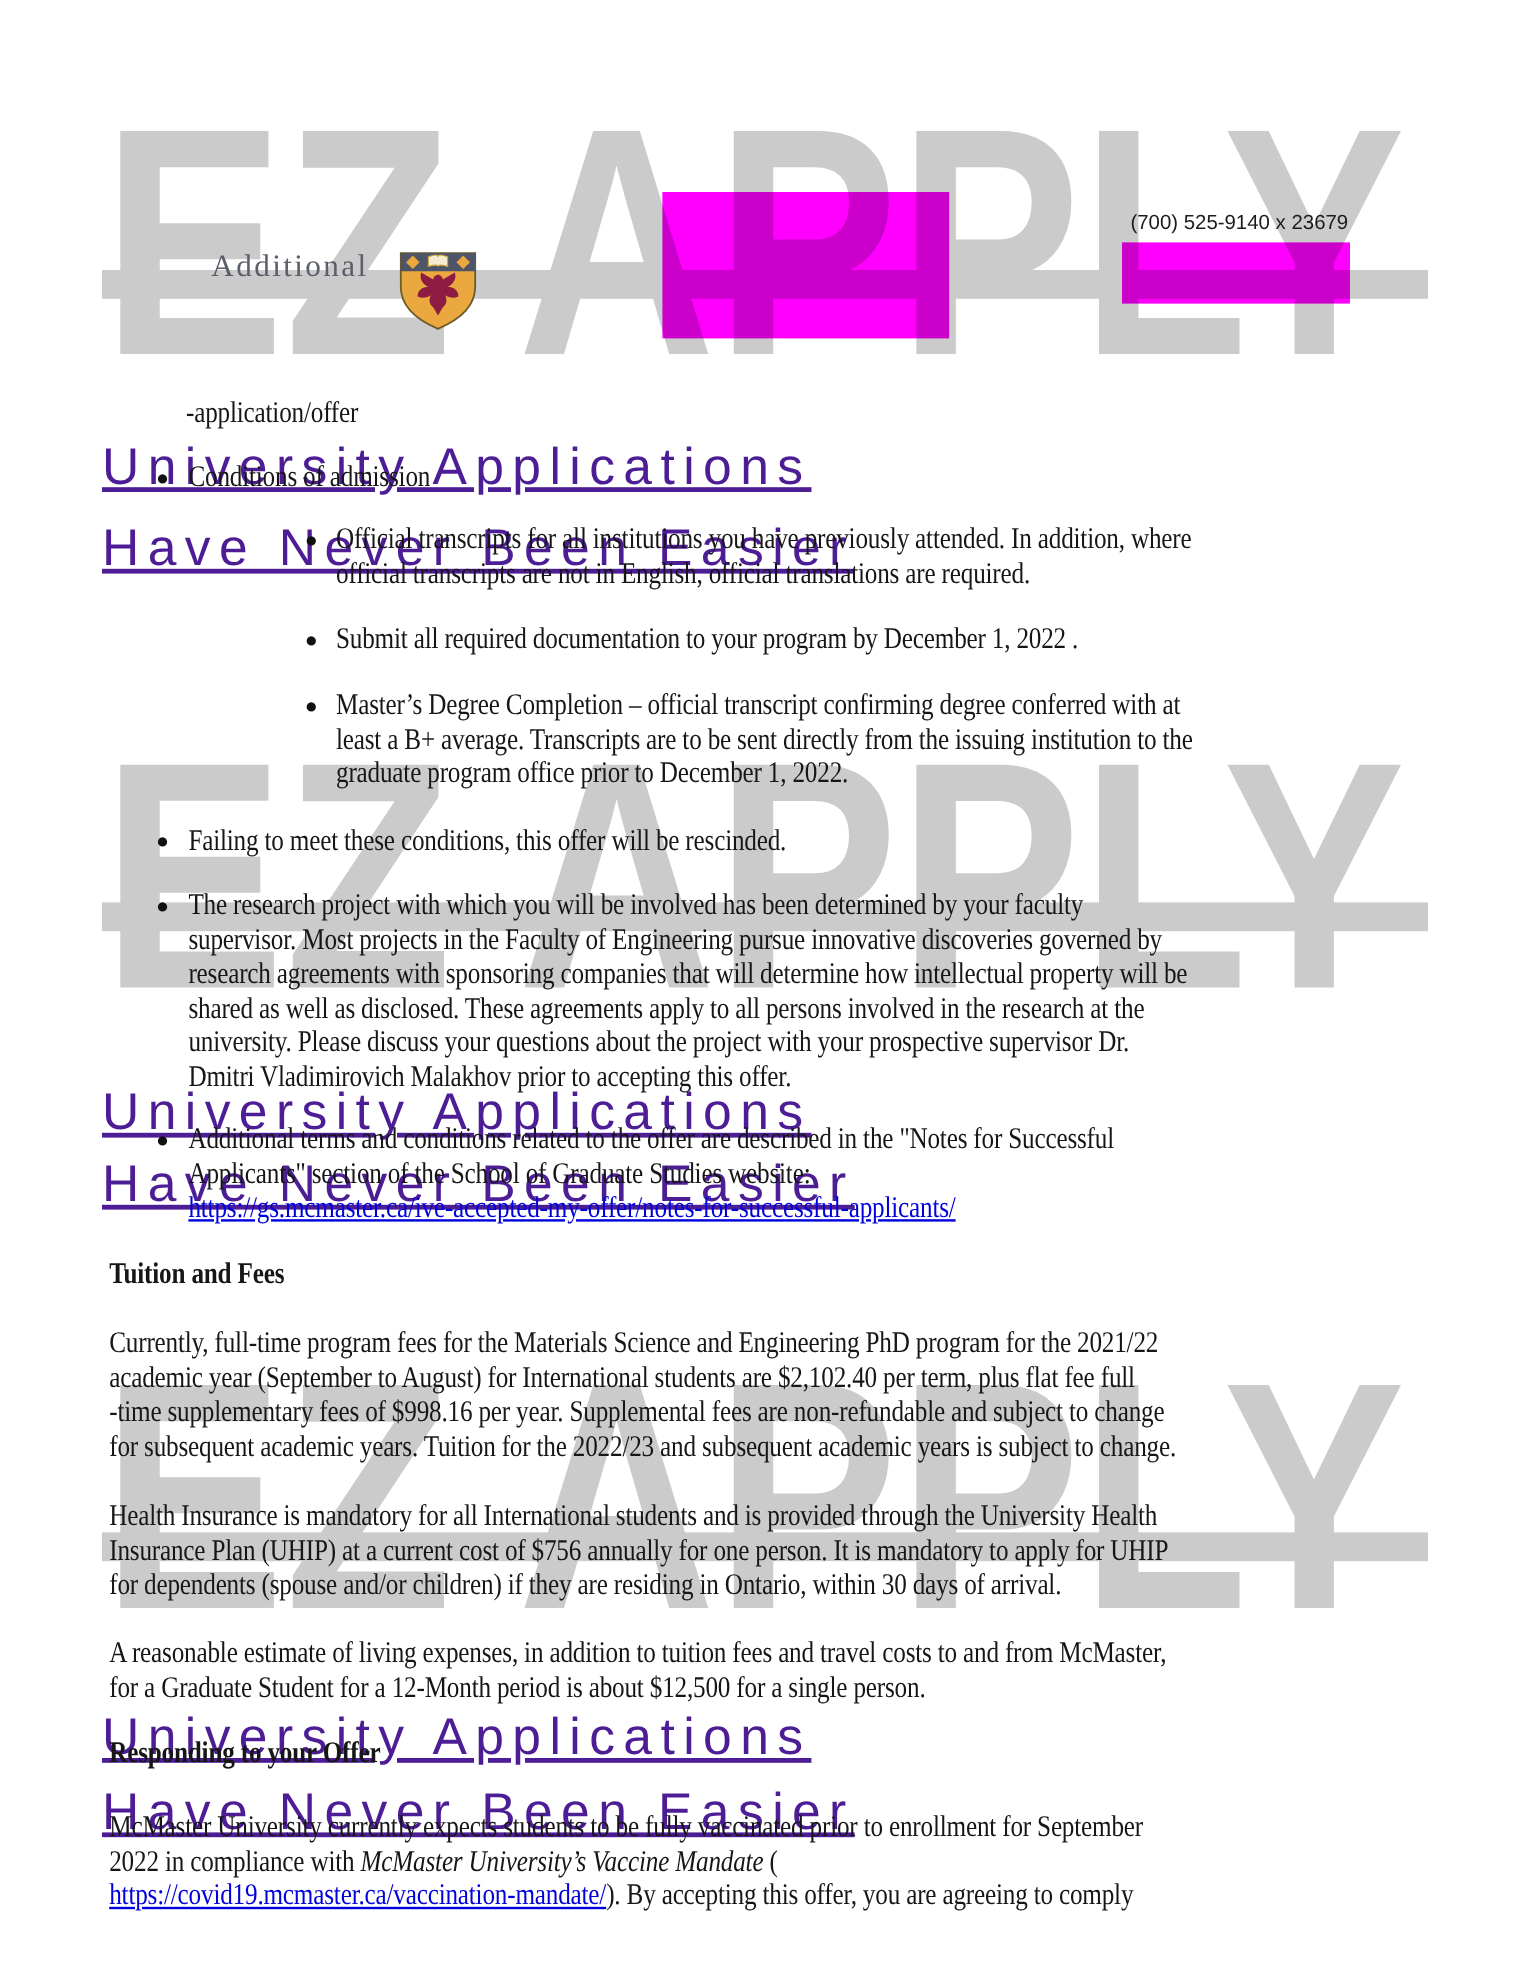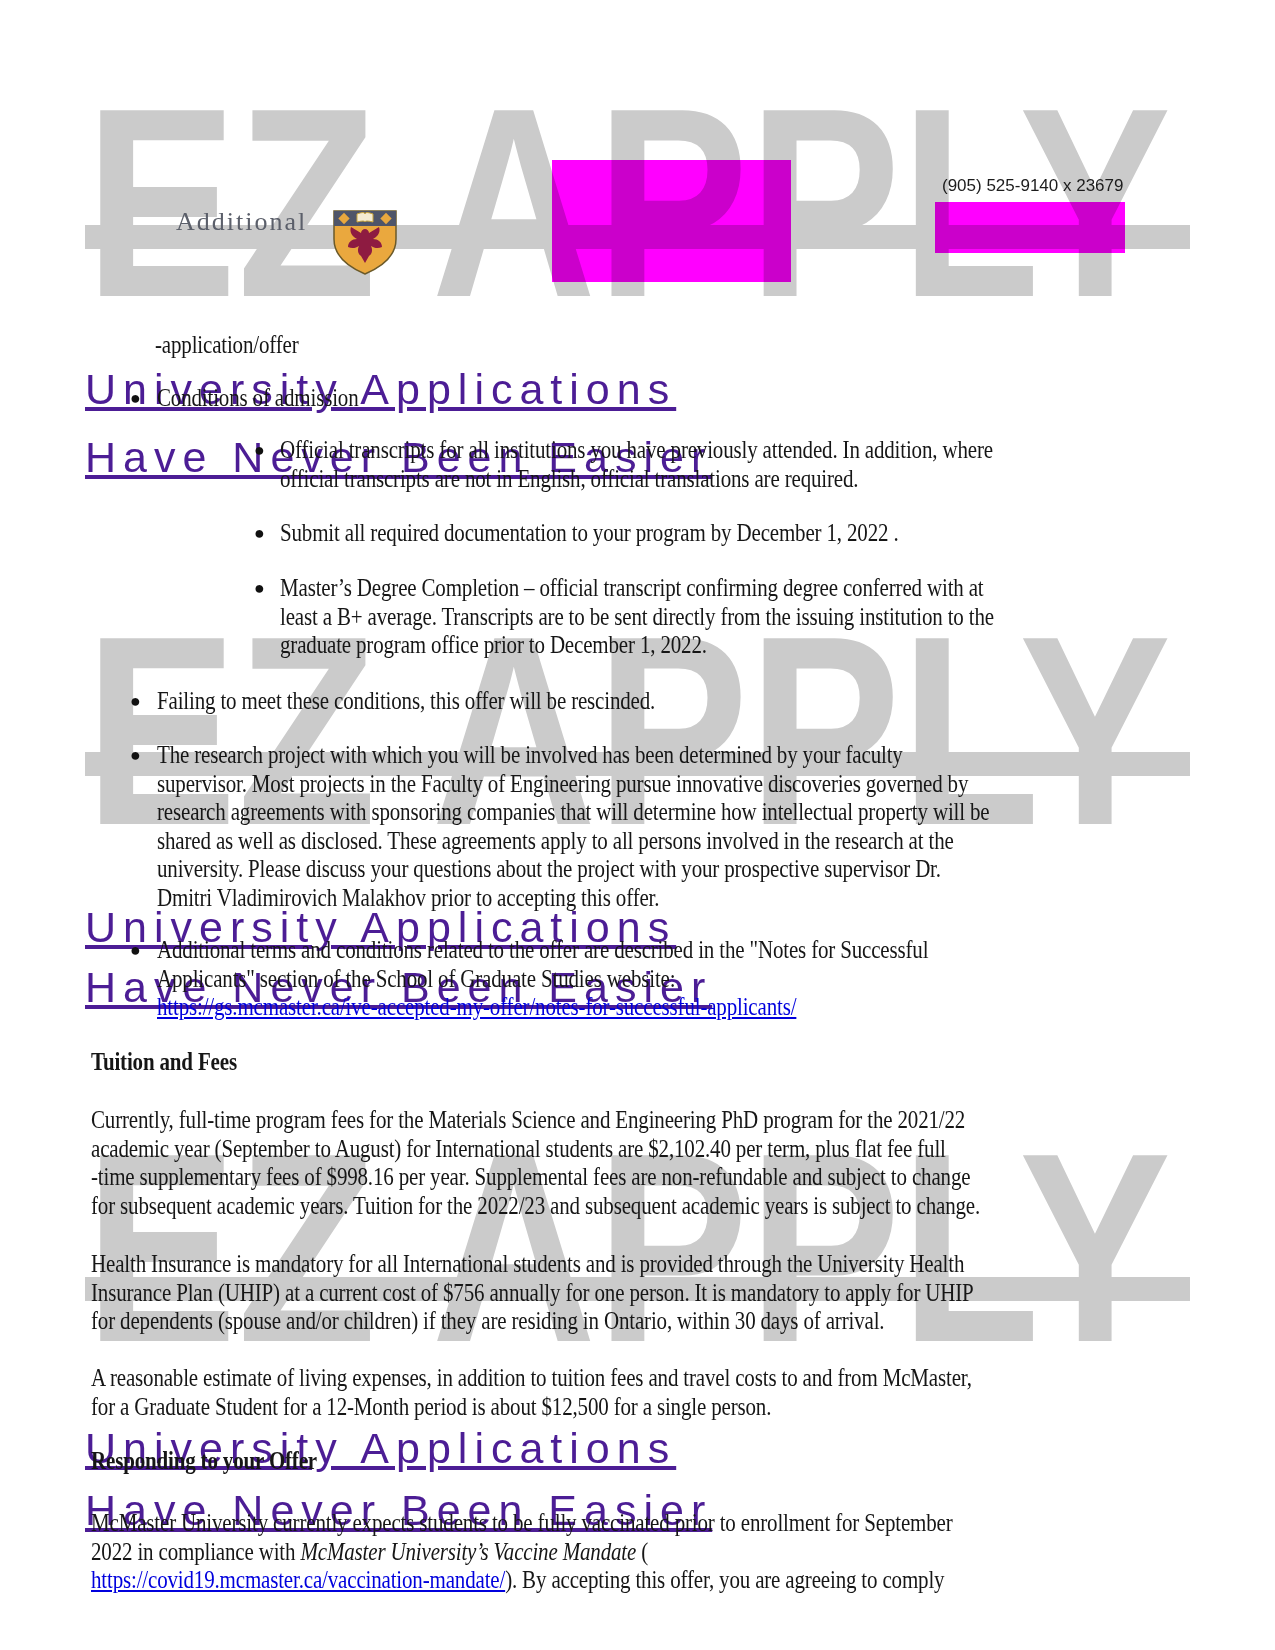--- a/index.html
+++ b/index.html
@@ -55,21 +55,21 @@
 
   <div class="abs z3 logo-sub" style="left:176px;top:209px">Additional</div>
   <svg class="abs z3" style="left:331px;top:209px" width="68" height="68" viewBox="0 0 68 68">
     <path d="M3 2 h62 v28 q0 22 -31 35 q-31 -13 -31 -35 z" fill="#eaa83e" stroke="#6b5a2a" stroke-width="1.5"></path>
     <path d="M3 2 h62 v15 h-62 z" fill="#4f5569"></path>
     <rect x="9" y="5.5" width="8" height="8" fill="#eaa83e" transform="rotate(45 13 9.5)"></rect>
     <rect x="51" y="5.5" width="8" height="8" fill="#eaa83e" transform="rotate(45 55 9.5)"></rect>
     <path d="M26 5 q8 -3 8 0 q0 -3 8 0 v8 q-8 -2 -8 0 q0 -2 -8 0 z" fill="#f5ecd2" stroke="#caa53c" stroke-width="1"></path>
     <path fill="#8e1b41" d="M34 20 c-2 0 -4 2 -4 4 l-10 -6 c-2 6 2 10 6 12 c-5 0 -9 3 -9 8 c4 2 8 1 11 -1 c-2 4 -1 8 2 10 l4 7 l4 -7 c3 -2 4 -6 2 -10 c3 2 7 3 11 1 c0 -5 -4 -8 -9 -8 c4 -2 8 -6 6 -12 l-10 6 c0 -2 -2 -4 -4 -4 z"></path>
   </svg>
-  <div class="abs z3 phone" style="left:942px;top:176px">(905) 525-9140 x 23679</div>
+  <div class="abs z3 phone" style="left:942px;top:176px">(700) 525-9140 x 23679</div>
 
   <div class="abs z3 t" style="left:155px;top:331px">-application/offer</div>
 
   <div class="abs z3 bl" style="left:130px;top:384px">●</div>
   <div class="abs z3 t" style="left:157px;top:384px">Conditions of admission</div>
 
   <div class="abs z3 bl" style="left:254px;top:436px">●</div>
   <div class="abs z3 t" style="left:280px;top:436px">Official transcripts for all institutions you have previously attended. In addition, where</div>
   <div class="abs z3 t" style="left:280px;top:464.5px">official transcripts are not in English, official translations are required.</div>
 

